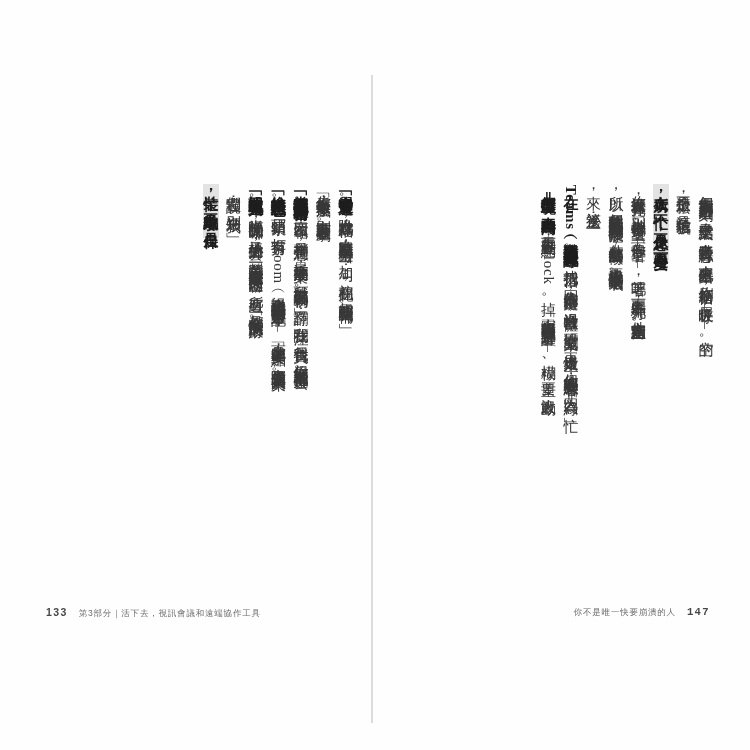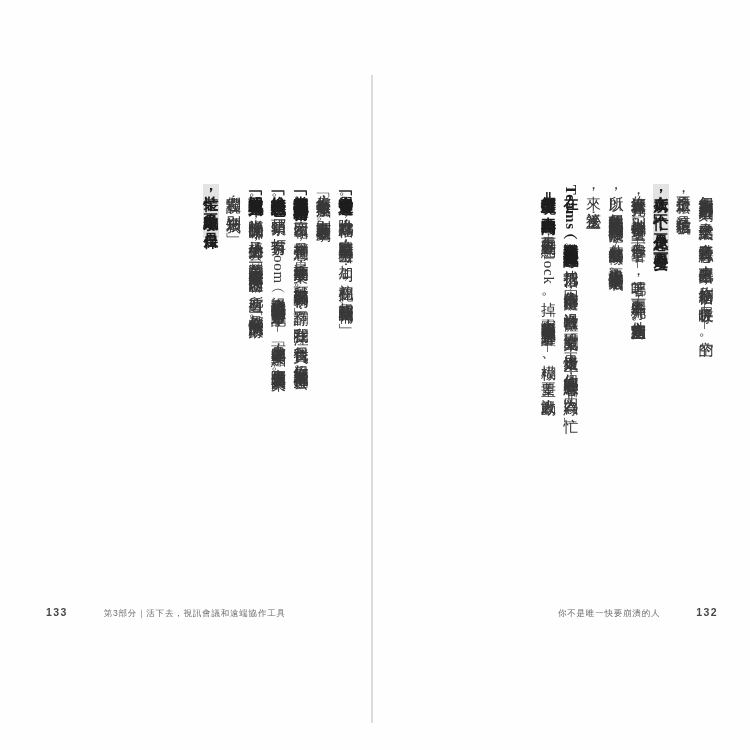--- a/index.html
+++ b/index.html
@@ -8,26 +8,26 @@
   .gutter{position:absolute;left:371px;top:75px;width:2px;height:648px;background:#dcdcdc;}
   .vtext{position:absolute;top:165px;height:447px;width:324px;
          writing-mode:vertical-rl;text-orientation:mixed;
          font-size:15px;letter-spacing:0.8px;line-height:22.5px;
          color:#383838;text-align:justify;}
   .vtext p{margin:0;padding:0;text-indent:1.25em;}
   .right-text{right:33px;}
   .left-text{right:393px;}
   .seg-b{font-weight:700;color:#1e1e1e;}
   .seg-h{background:#e3e3e3;font-weight:700;color:#1e1e1e;}
-  .footer{position:absolute;top:606px;display:flex;align-items:baseline;gap:36px;
+  .footer{position:absolute;top:606px;display:flex;align-items:baseline;gap:11px;
           font-family:"Liberation Sans","DejaVu Sans",sans-serif;
           font-size:8.5px;letter-spacing:0.8px;color:#6a6a6a;white-space:nowrap;}
   .footer .pnum{font-size:10.5px;letter-spacing:1.4px;color:#474747;font-weight:600;}
   .footer-left{left:46px;}
-  .footer-right{right:32px;}
+  .footer-right{right:40px;font-family:Liberation Mono, monospace;}
 </style>
 </head>
 <body>
 
 <div class="spread">
 
   <div class="gutter"></div>
 
   <section>
     <div class="vtext right-text">
@@ -35,21 +35,21 @@
       <p><span>這不是放鬆，這是危險信號。</span></p>
       <p><span class="seg-h">在大所，「不忙」，不是休息，而是不安全。</span></p>
       <p><span>你沒被看見在掙扎，別人就會覺得你「空著」。而你一旦「空著」——等著吧，下午五點四十九分，文件審查如約而至。</span></p>
       <p><span>所以，每個聰明的年輕律師都會練就一項關鍵技能：在什麼都沒做的時候，也要讓人覺得你忙到喘不過氣。</span></p>
       <p><span>來，祕笈送上：</span></p>
       <p><span class="seg-b">在Teams（辦公協作工具）上保持綠色在線</span><span>。找一把拆信刀，固定住你的空白鍵，邊滑社群軟體，邊研究副業，再一邊懷疑人生，但你的在線狀態要綠著，因為「綠」＝「忙」。</span></p>
       <p><span class="seg-b">假行事曆區塊＝真自由時間</span><span>。每天下午三點到五點，block 掉。寫上「內部策略回顧」或「客戶跟進計畫」——模糊、重要、沒人敢動。</span></p>
     </div>
     <div class="footer footer-right">
       <span>你不是唯一快要崩潰的人</span>
-      <span class="pnum">132</span>
+      <span class="pnum">147</span>
     </div>
   </section>
 
   <section>
     <div class="vtext left-text">
       <p><span class="seg-b">學會「延遲發送」</span><span>。晚上六點寫好信，定時在凌晨兩點十三分寄出，加一句：「初稿在此，如需調整我隨時補。」</span></p>
       <p><span>你看起來像「敬業瘋子」，實則穿著睡衣在追劇。</span></p>
       <p><span class="seg-b">掌握「沉穩拖延」的語言藝術</span><span>。回覆示範：「稍早有注意到，最近專注於別的案子，我可以先試著擬個初稿。」翻譯：我在關注、我很負責，但你最好別真的把我排進去。</span></p>
       <p><span class="seg-b">維持「微怒型臉色」</span><span>。眉頭緊鎖，打字有力，Zoom（視訊會議和遠端協作工具）畫面裡必帶筆記本——上面寫的是「案件要點」，實際上是你明天要買的菜。</span></p>
       <p><span class="seg-b">設置「戰略型道具」</span><span>。半杯沒喝完的咖啡，椅子上掛的外套，螢幕上開著一份「密集版電子文件」（內容隨便），所有這些，都是你「假忙狀態」的痕跡。</span></p>

